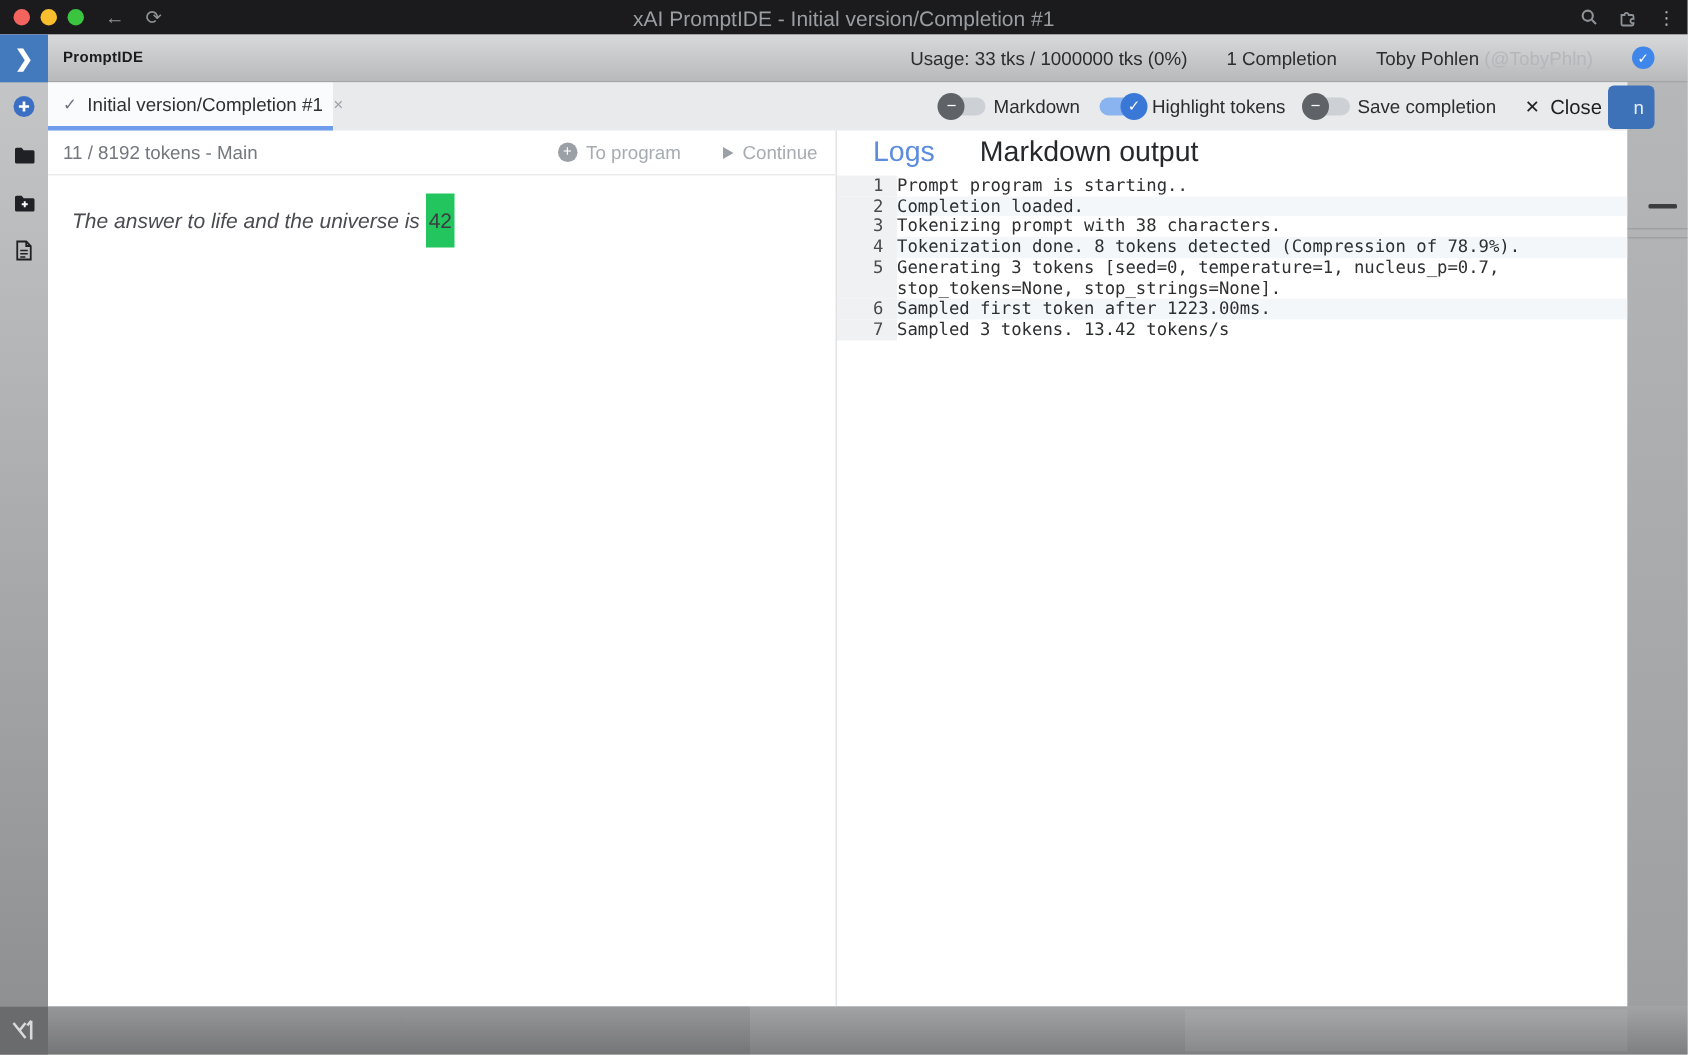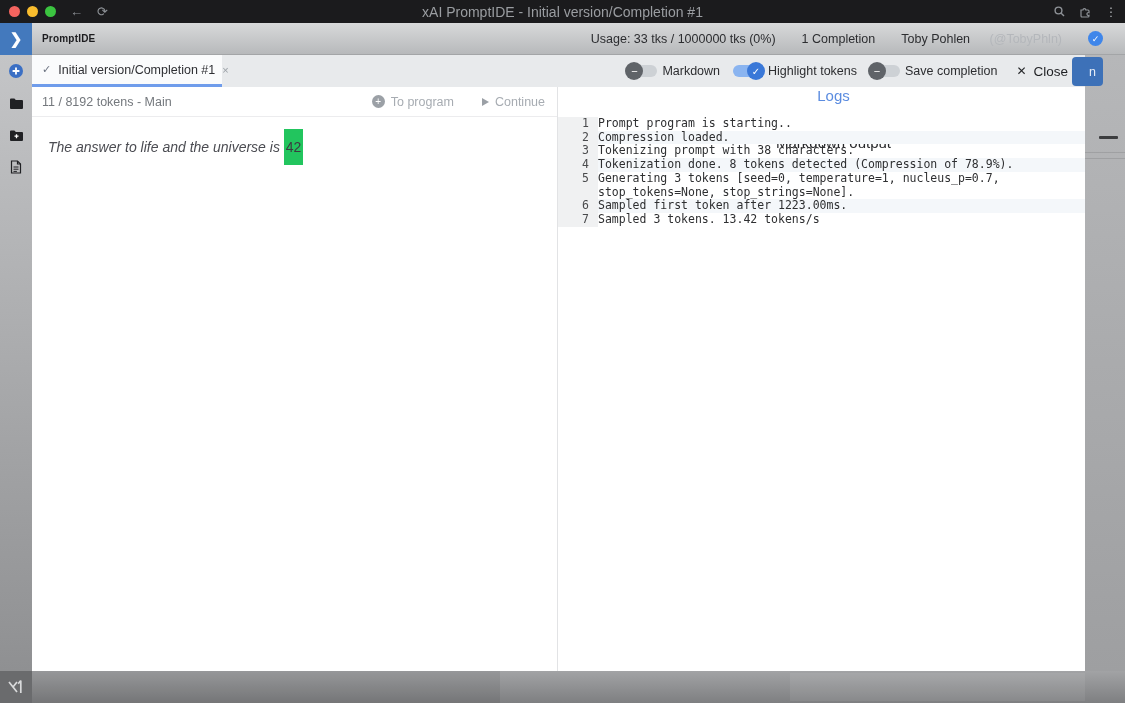--- a/index.html
+++ b/index.html
@@ -22,21 +22,21 @@
   
   #app-header { position:absolute; top:23px; left:0; width:1125px; height:32px;
     background:linear-gradient(#d8d9da,#b7b9bb); border-bottom:1px solid #a3a5a7;
     display:flex; align-items:center; }
   #logo-square { position:absolute; top:0; left:0; width:32px; height:32px;
     background:#4379bd; color:#fff; display:flex; align-items:center; justify-content:center;
     font-size:15px; font-weight:bold; }
   #app-title { margin-left:42px; font-size:10px; font-weight:bold; color:#1c1c1f; letter-spacing:.2px; }
   #header-right { position:absolute; right:22px; height:32px; display:flex; align-items:center; gap:26px;
     font-size:12.5px; color:#2c2d30; }
-  .user-handle { color:#b4b7bb;margin-left:16px; }
+  .user-handle { color:#b4b7bb; }
   .verified { width:15px; height:15px; border-radius:50%; background:#3f86ea; color:#fff;
     font-size:9px; display:flex; align-items:center; justify-content:center; }
 
   
   #sidebar { position:absolute; top:55px; left:0; width:32px; height:616px;
     background:linear-gradient(#c4c5c7,#8f9092); display:flex; flex-direction:column; align-items:center; }
   .side-ic { margin-top:0; height:32px; display:flex; align-items:center; justify-content:center; width:32px; }
 
   
   #panel { position:absolute; top:55px; left:32px; width:1053px; height:616px; background:#fff; }
@@ -68,21 +68,21 @@
   .tb-btn { display:flex; align-items:center; gap:6px; color:#a7acb2; margin-left:28px; }
   .plus-circle { width:13px; height:13px; border-radius:50%; background:#9ba0a6; color:#fff;
     font-size:10px; display:flex; align-items:center; justify-content:center; }
   .play-tri { width:0; height:0; border-left:7px solid #9ba0a6; border-top:4.5px solid transparent;
     border-bottom:4.5px solid transparent; }
   #editor-area { flex:1; padding:22px 16px; }
   #prompt-line { font-size:14px; font-style:italic; color:#4b4c52; }
   #token-hl { font-style:normal; background:#22c55e; padding:10px 2px; color:#3c3c40; }
 
   #right-col { flex:1; display:flex; flex-direction:column; }
-  #output-header { height:30px; display:flex; align-items:center; padding-left:24px; gap:30px; font-size:15px;flex-direction:column; }
+  #output-header { height:30px; display:flex; align-items:center; padding-left:24px; gap:30px; font-size:19px; }
   .out-tab-active { color:#5b8ce0; }
   .out-tab { color:#27282b; }
   #log-list { font-family:"DejaVu Sans Mono","Liberation Mono",monospace; font-size:11.5px; }
   .log-row { display:flex; line-height:13.7px; }
   .log-num { flex:none; width:40px; background:#f0f1f2; color:#4a4b4d; text-align:right; padding-right:9px; }
   .log-text { flex:1; color:#2e2f31; white-space:pre-wrap; word-break:break-word; padding-right:8px; }
   .log-row.even .log-text { background:#f4f7fa; }
 
   
   #run-button { position:absolute; top:57px; left:1072px; width:31px; height:29px;
@@ -232,21 +232,21 @@
           <span class="out-tab">Markdown output</span>
         </div>
         <div id="log-list">
   <div class="log-row">
     <span class="log-num">1</span>
     <span class="log-text">Prompt program is starting..</span>
   </div>
 
   <div class="log-row even">
     <span class="log-num">2</span>
-    <span class="log-text">Compression loaded.</span>
+    <span class="log-text">Completion loaded.</span>
   </div>
 
   <div class="log-row">
     <span class="log-num">3</span>
     <span class="log-text">Tokenizing prompt with 38 characters.</span>
   </div>
 
   <div class="log-row even">
     <span class="log-num">4</span>
     <span class="log-text">Tokenization done. 8 tokens detected (Compression of 78.9%).</span>

